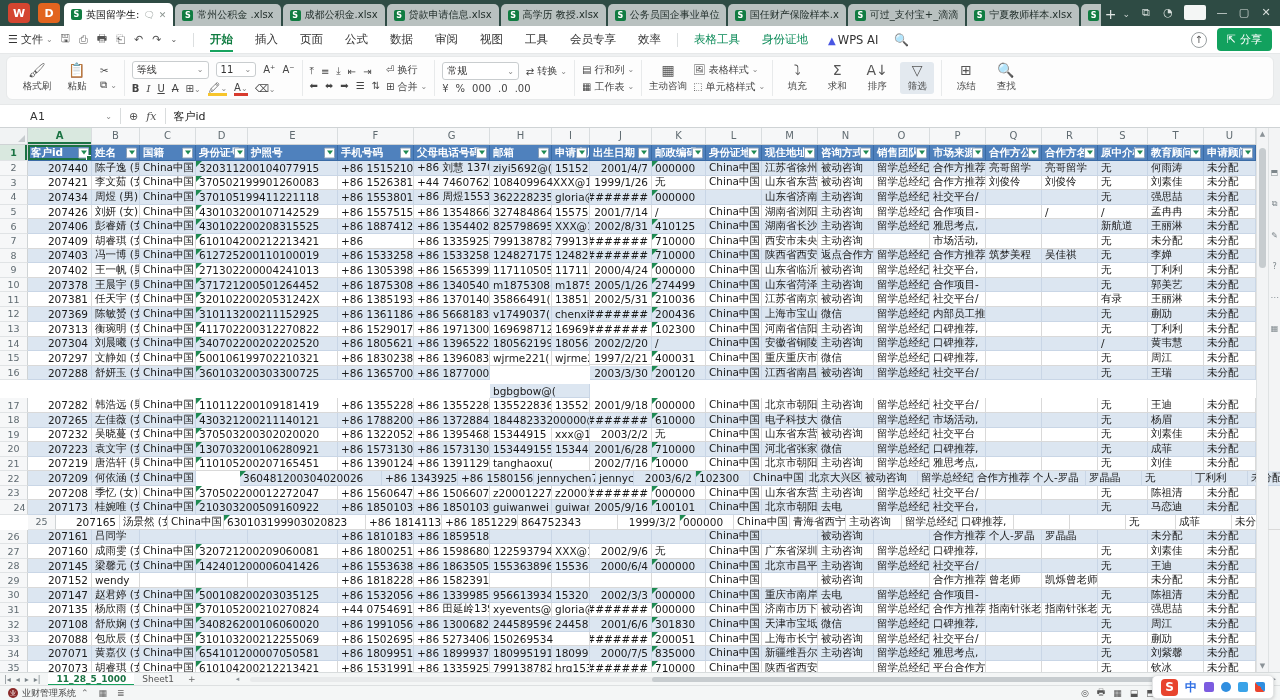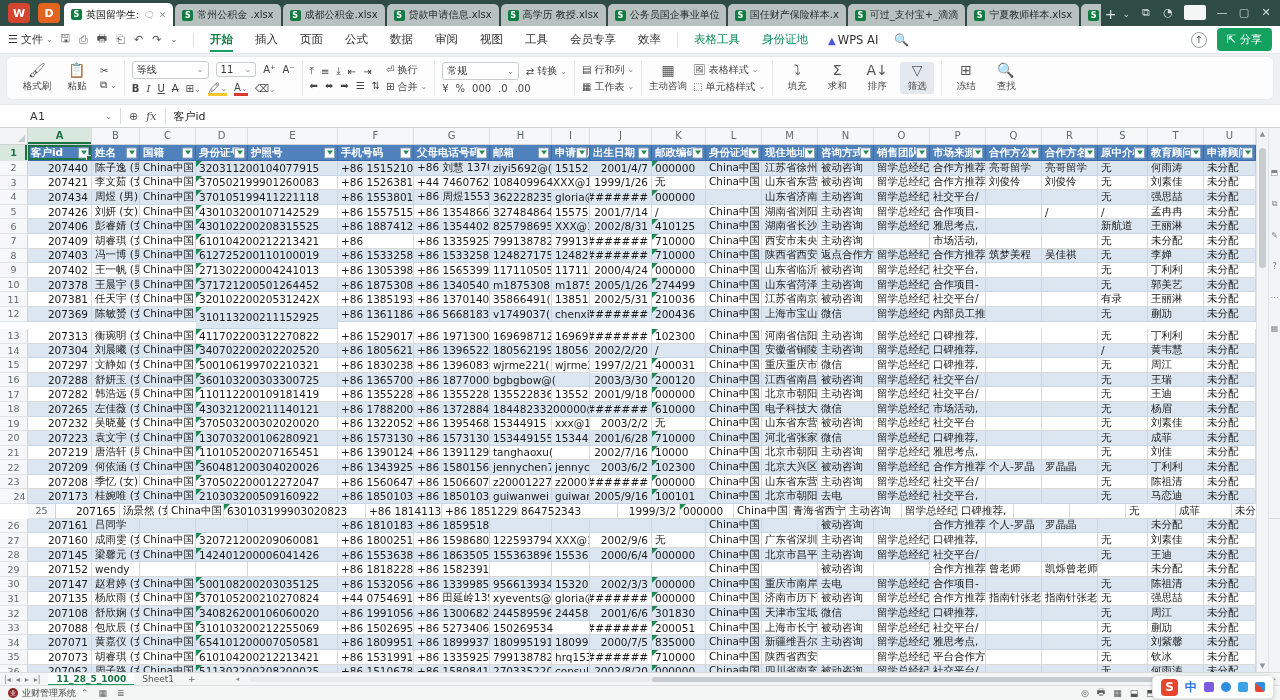--- a/index.html
+++ b/index.html
@@ -711,21 +711,21 @@
             <div class="cell" style="width: 56px; height: 14.6px;"></div>
             <div class="cell" style="width: 50px; height: 14.6px;">有录</div>
             <div class="cell" style="width: 56px; height: 14.6px;">王丽淋</div>
             <div class="cell" style="width: 52px; height: 14.6px;">未分配</div>
           </div>
           <div class="row band">
             <div class="gut" style="height: 14.6px;">12</div>
             <div class="cell ra" style="width: 64px; height: 14.6px;">207369</div>
             <div class="cell" style="width: 48px; height: 14.6px;">陈敏赟 (女</div>
             <div class="cell" style="width: 56px; height: 14.6px;">China中国</div>
-            <div class="cell tri" style="width: 142px; height: 22px;">310113200211152925</div>
+            <div class="cell tri" style="width: 142px; height: 15px;">310113200211152925</div>
             <div class="cell" style="width: 76px; height: 14.6px;">+86 13611860</div>
             <div class="cell" style="width: 76px; height: 14.6px;">+86 56681836</div>
             <div class="cell" style="width: 62px; height: 14.6px;">v1749037(</div>
             <div class="cell" style="width: 38px; height: 14.6px;">chenxinyu(</div>
             <div class="cell ra" style="width: 62px; height: 14.6px;">########</div>
             <div class="cell tri" style="width: 54px; height: 14.6px;">200436</div>
             <div class="cell" style="width: 56px; height: 14.6px;">China中国</div>
             <div class="cell" style="width: 56px; height: 14.6px;">上海市宝山</div>
             <div class="cell" style="width: 56px; height: 14.6px;">微信</div>
             <div class="cell" style="width: 56px; height: 14.6px;">留学总经纪</div>
@@ -806,21 +806,21 @@
             <div class="cell" style="width: 52px; height: 14.6px;">未分配</div>
           </div>
           <div class="row band">
             <div class="gut" style="height: 14.6px;">16</div>
             <div class="cell ra" style="width: 64px; height: 14.6px;">207288</div>
             <div class="cell" style="width: 48px; height: 14.6px;">舒妍玉 (女</div>
             <div class="cell" style="width: 56px; height: 14.6px;">China中国</div>
             <div class="cell tri" style="width: 142px; height: 14.6px;">360103200303300725</div>
             <div class="cell" style="width: 76px; height: 14.6px;">+86 13657006</div>
             <div class="cell" style="width: 76px; height: 14.6px;">+86 1877000215</div>
-            <div class="cell" style="width: 100px; height: 14.6px;">bgbgbow@(</div>
+            <div class="cell" style="width: 100px; height: 14.6px; margin-top: 18px;">bgbgbow@(</div>
             <div class="cell ra" style="width: 62px; height: 14.6px;">2003/3/30</div>
             <div class="cell tri" style="width: 54px; height: 14.6px;">200120</div>
             <div class="cell" style="width: 56px; height: 14.6px;">China中国</div>
             <div class="cell" style="width: 56px; height: 14.6px;">江西省南昌</div>
             <div class="cell" style="width: 56px; height: 14.6px;">被动咨询</div>
             <div class="cell" style="width: 56px; height: 14.6px;">留学总经纪</div>
             <div class="cell" style="width: 56px; height: 14.6px;">社交平台/</div>
             <div class="cell" style="width: 56px; height: 14.6px;"></div>
             <div class="cell" style="width: 56px; height: 14.6px;"></div>
             <div class="cell" style="width: 50px; height: 14.6px;">无</div>
@@ -938,21 +938,21 @@
             <div class="cell" style="width: 56px; height: 14.6px;"></div>
             <div class="cell" style="width: 50px; height: 14.6px;">无</div>
             <div class="cell" style="width: 56px; height: 14.6px;">刘佳</div>
             <div class="cell" style="width: 52px; height: 14.6px;">未分配</div>
           </div>
           <div class="row band">
             <div class="gut" style="height: 14.6px;">22</div>
             <div class="cell ra" style="width: 64px; height: 14.6px;">207209</div>
             <div class="cell" style="width: 48px; height: 14.6px;">何依涵 (女</div>
             <div class="cell" style="width: 56px; height: 14.6px;">China中国</div>
-            <div class="cell tri" style="width: 142px; height: 14.6px;">360481200304020026</div>
+            <div class="cell tri" style="width: 142px; height: 14.6px; margin-left: 44px;">360481200304020026</div>
             <div class="cell" style="width: 76px; height: 14.6px;">+86 13439252</div>
             <div class="cell" style="width: 76px; height: 14.6px;">+86 1580156591</div>
             <div class="cell" style="width: 62px; height: 14.6px;">jennychen7</div>
             <div class="cell" style="width: 38px; height: 14.6px;">jennychen7</div>
             <div class="cell ra" style="width: 62px; height: 14.6px;">2003/6/2</div>
             <div class="cell tri" style="width: 54px; height: 14.6px;">102300</div>
             <div class="cell" style="width: 56px; height: 14.6px;">China中国</div>
             <div class="cell" style="width: 56px; height: 14.6px;">北京大兴区</div>
             <div class="cell" style="width: 56px; height: 14.6px;">被动咨询</div>
             <div class="cell" style="width: 56px; height: 14.6px;">留学总经纪</div>

